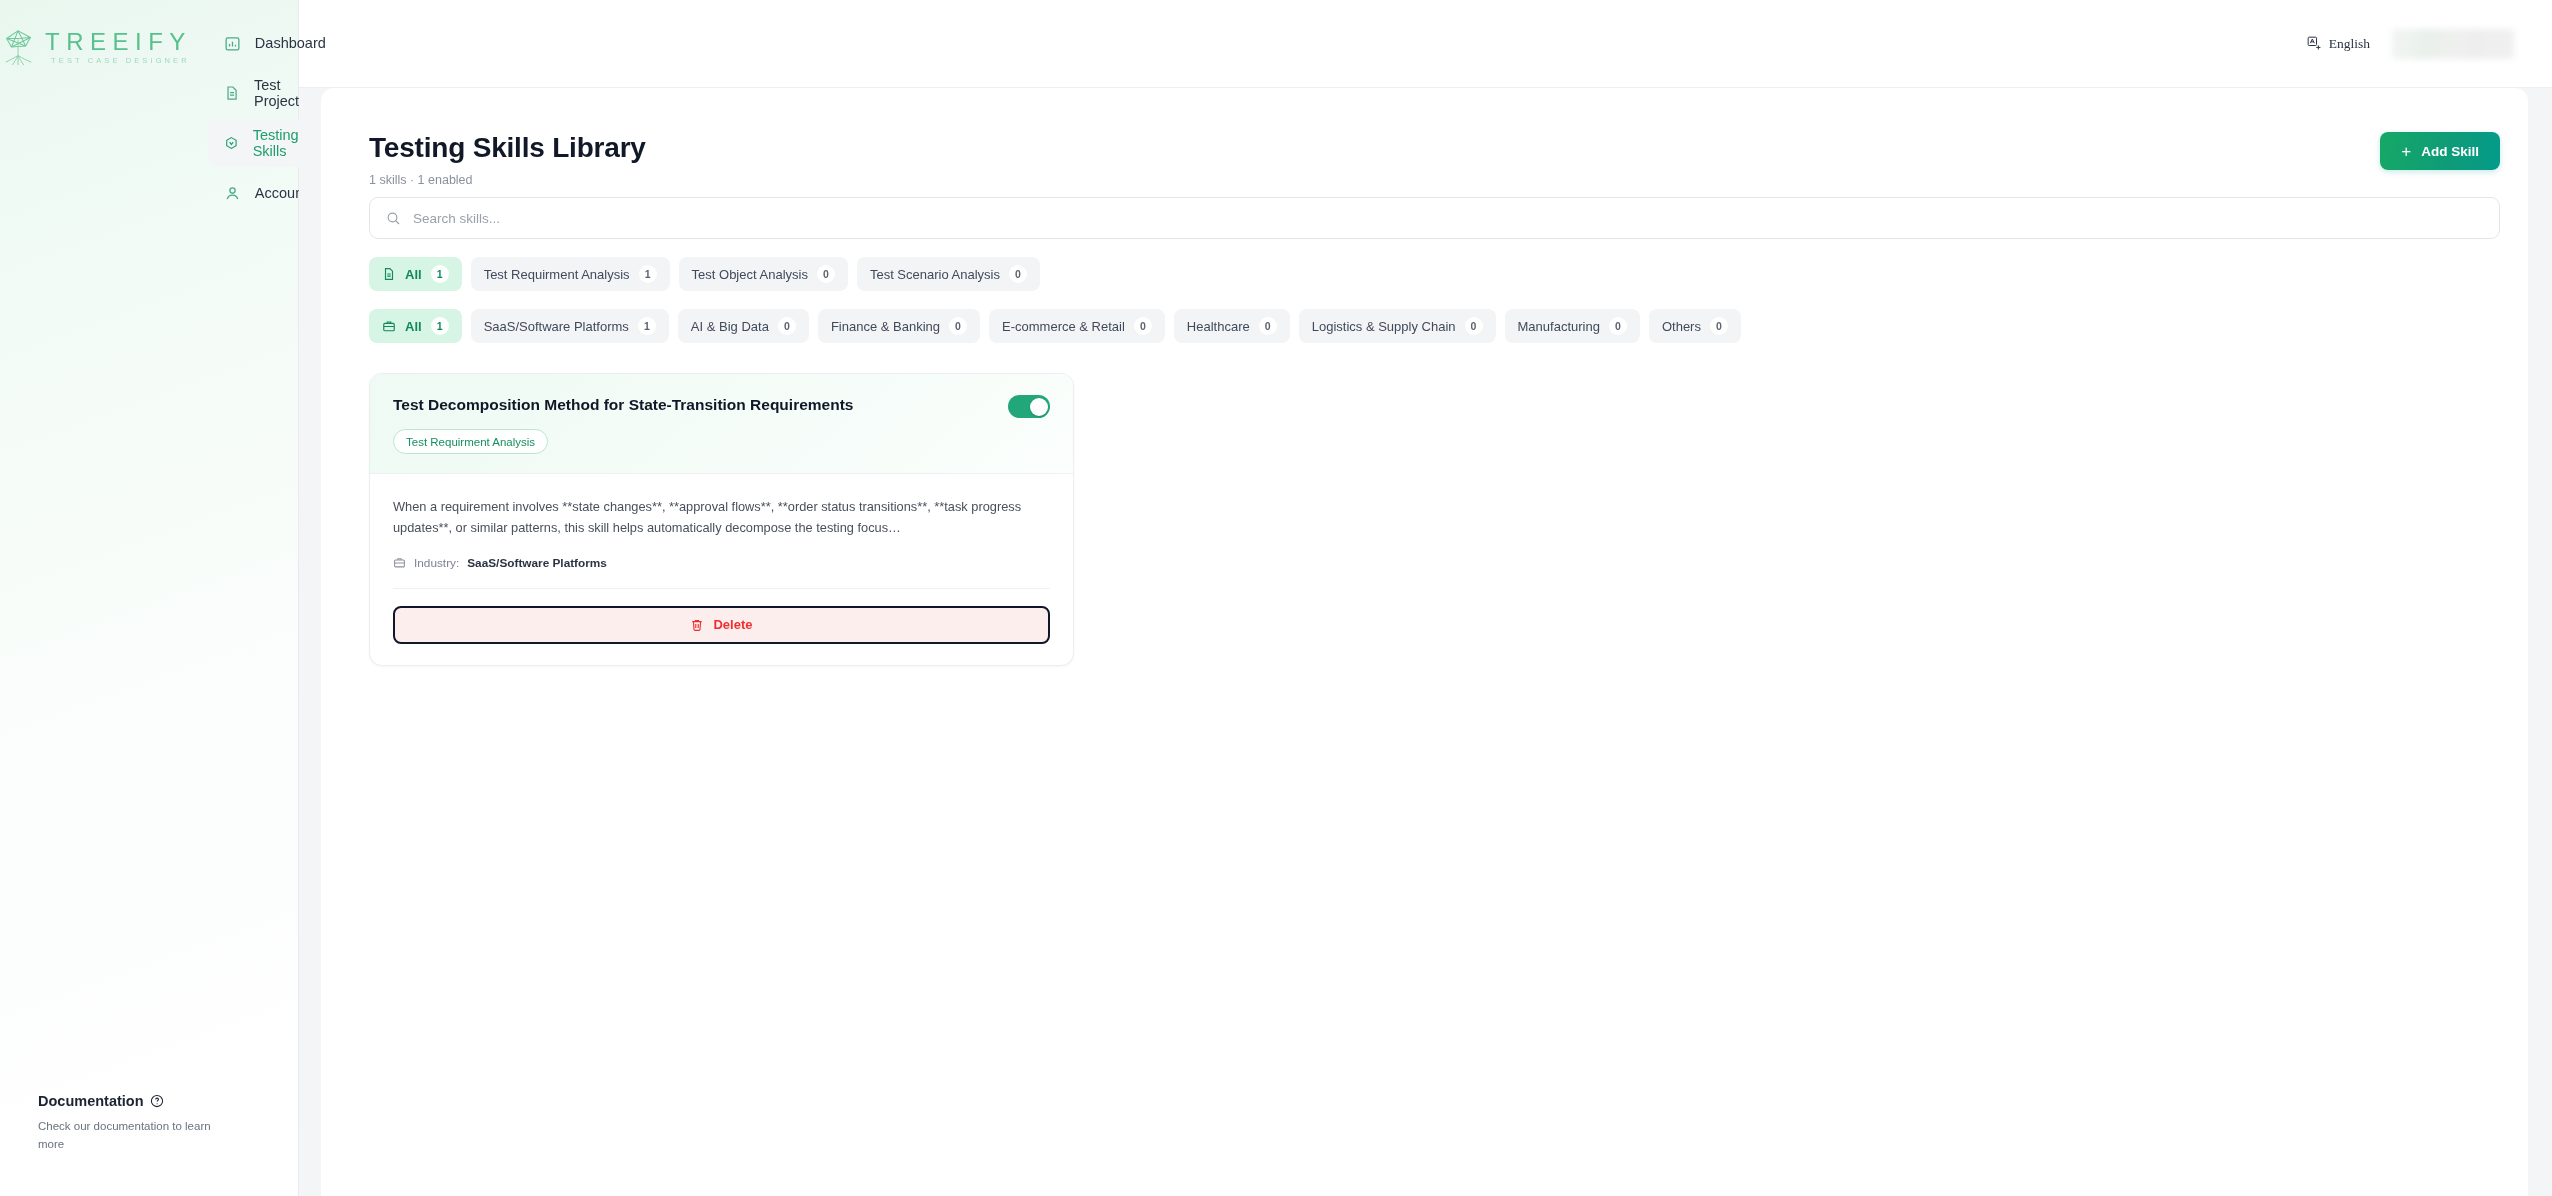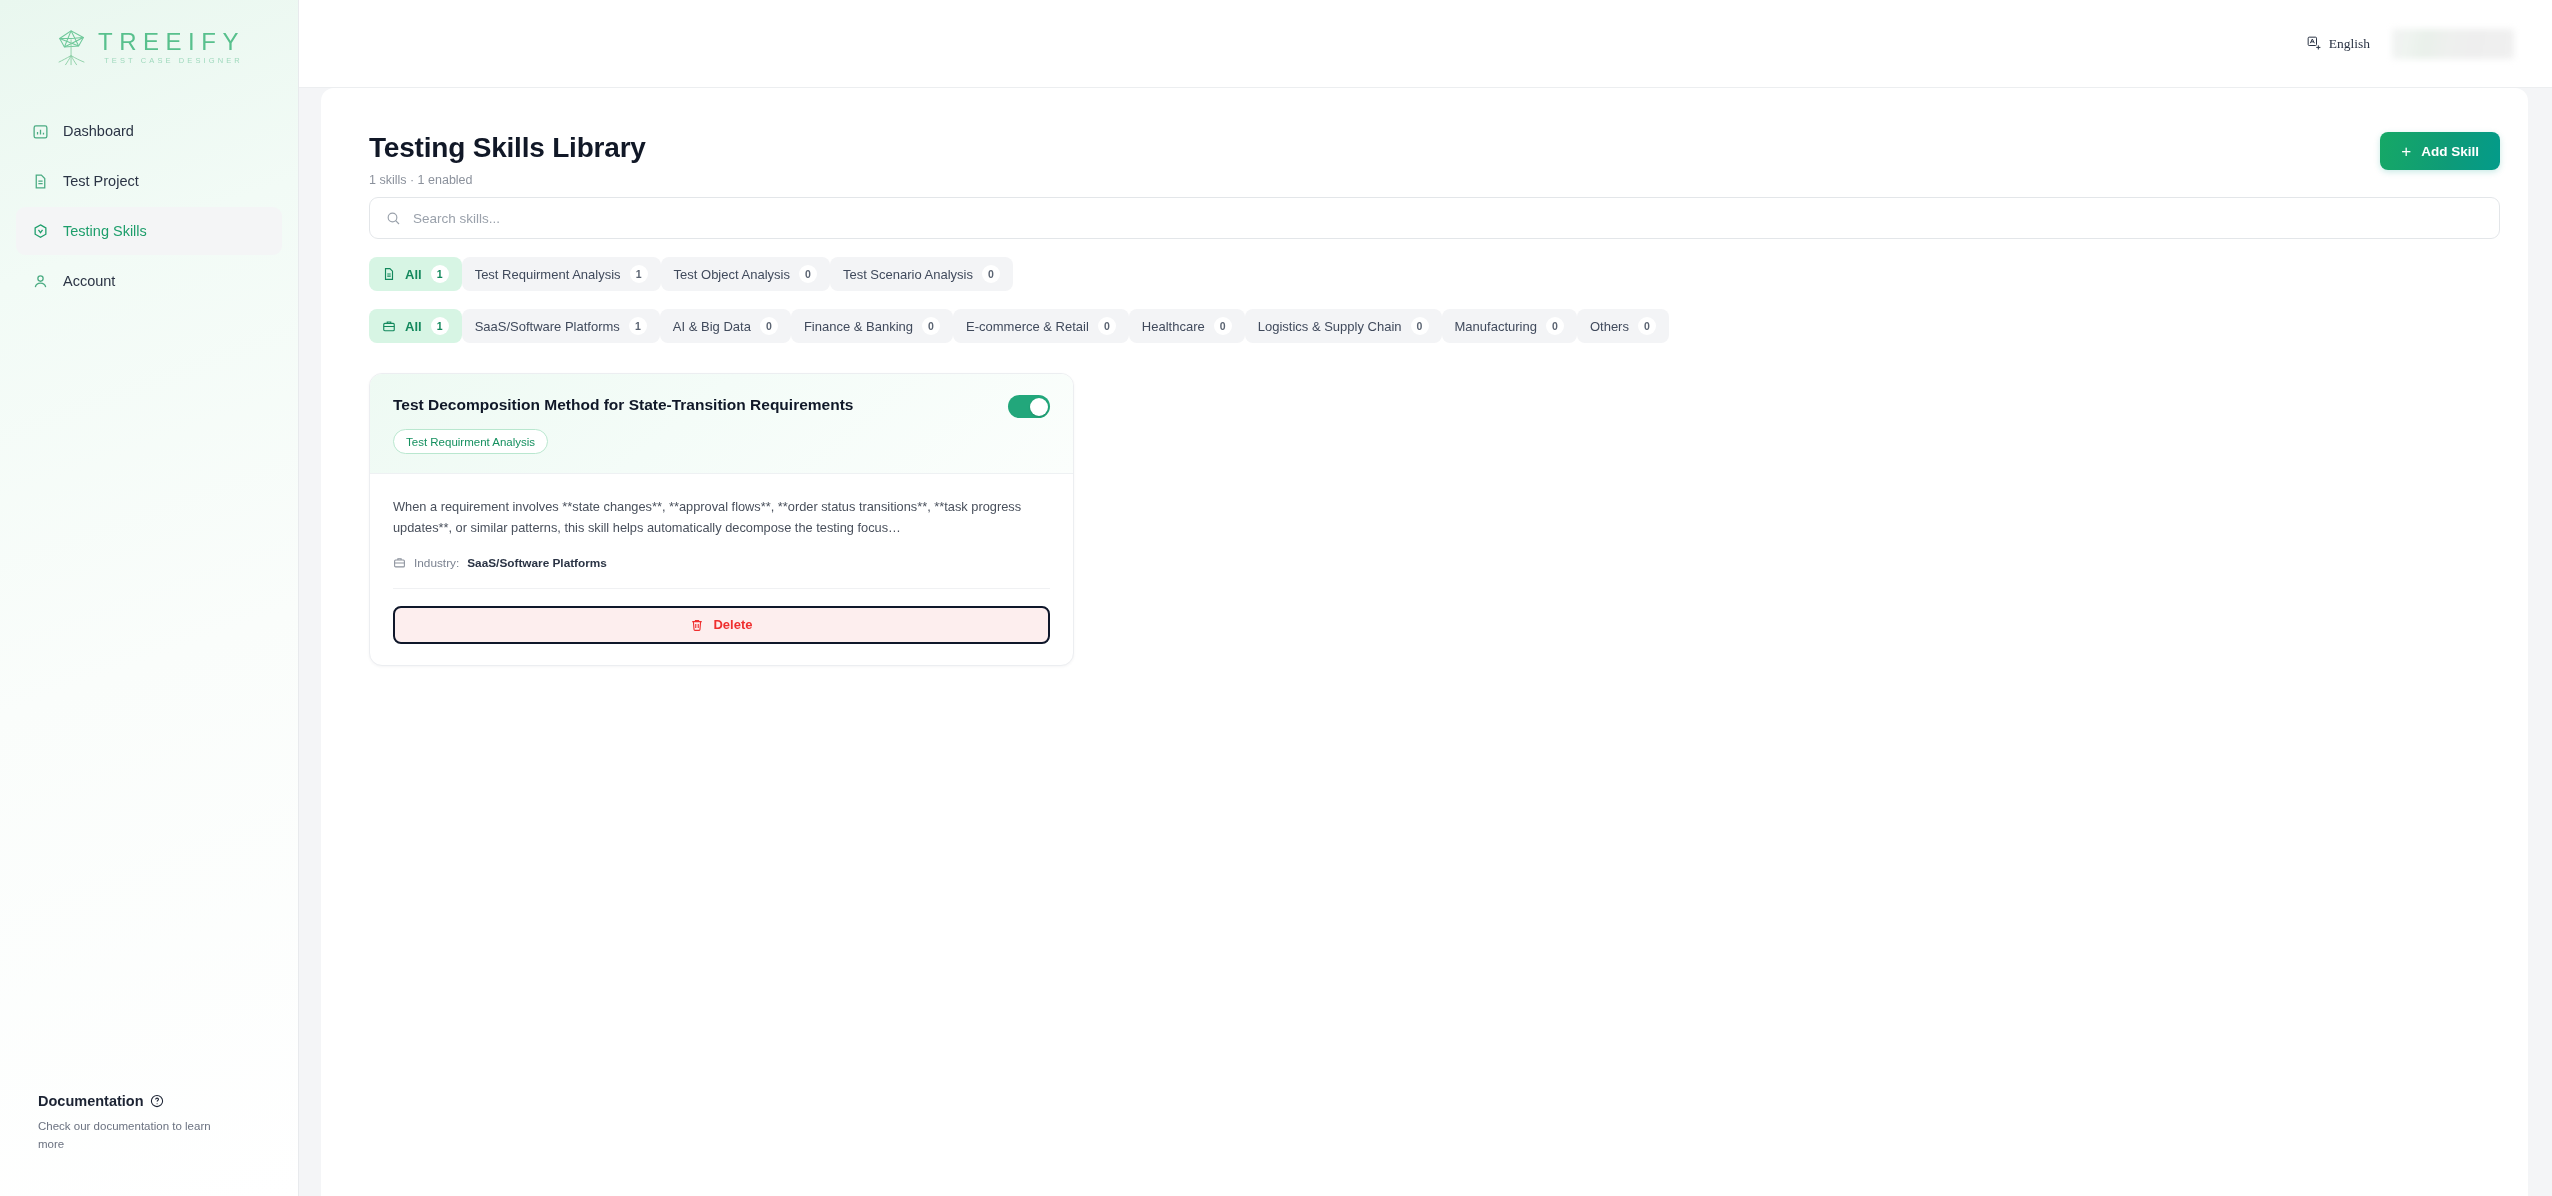--- a/index.html
+++ b/index.html
@@ -10,21 +10,21 @@
     overflow: hidden;
   }
   .app { display: flex; width: 2552px; height: 1196px; }
 
   
   .sidebar {
     width: 299px; height: 1196px; flex: 0 0 299px;
     background: linear-gradient(160deg, #e9f7ef 0%, #f2fbf6 22%, #fafdfb 55%, #ffffff 100%);
     border-right: 1px solid #e8eaed;
     position: relative;
-    display: flex; flex-direction: column;
+    display: flex; flex-direction: row;
   }
   .logo-wrap {
     height: 88px; display: flex; align-items: center; justify-content: center;
     padding-top: 6px;
   }
   .logo { display: flex; align-items: center; gap: 7px; }
   .logo-mark { width: 38px; height: 40px; display:block; }
   .logo-text { display: flex; flex-direction: column; align-items: center; }
   .logo-word {
     font-size: 24px; letter-spacing: 6.5px; font-weight: 400;
@@ -114,21 +114,21 @@
   .search-icon { width: 15px; height: 15px; color: #9aa1ab; flex: 0 0 15px; }
   .search-input {
     border: none; outline: none; flex: 1; height: 100%;
     font-size: 13.5px; color: #2b3445; background: transparent;
     font-family: "Liberation Sans", sans-serif;
   }
   .search-input::placeholder { color: #9aa1ab; }
 
   
   .chip-row {
-    display: flex; align-items: center; gap: 0; flex-wrap: nowrap;
+    display: flex; align-items: center; gap: 9px; flex-wrap: nowrap;
     padding: 0 4px 0 24px; margin-top: 18px;
   }
   .chip {
     display: inline-flex; align-items: center; gap: 9px;
     height: 34px; padding: 0 13px; border-radius: 8px;
     background: #f3f4f6; color: #404a5c; font-size: 13px; cursor: pointer;
     white-space: nowrap; border: none; font-family: "Liberation Sans", sans-serif;
   }
   .chip.sel { background: #d7f5e4; color: #12885c; font-weight: 600; }
   .chip .cicon { width: 14px; height: 14px; display:flex; align-items:center; justify-content:center; }

